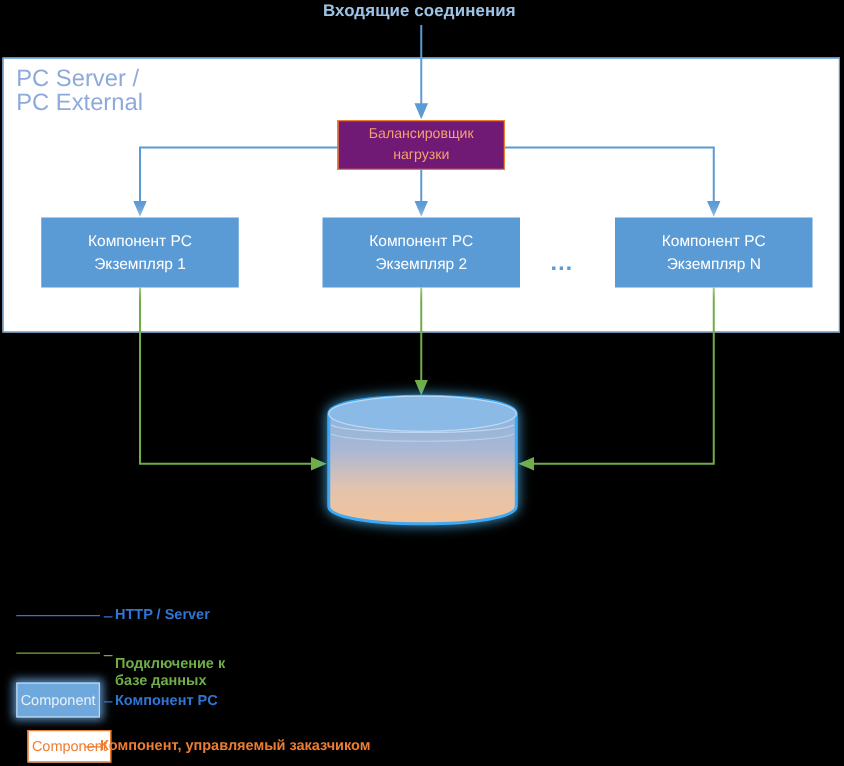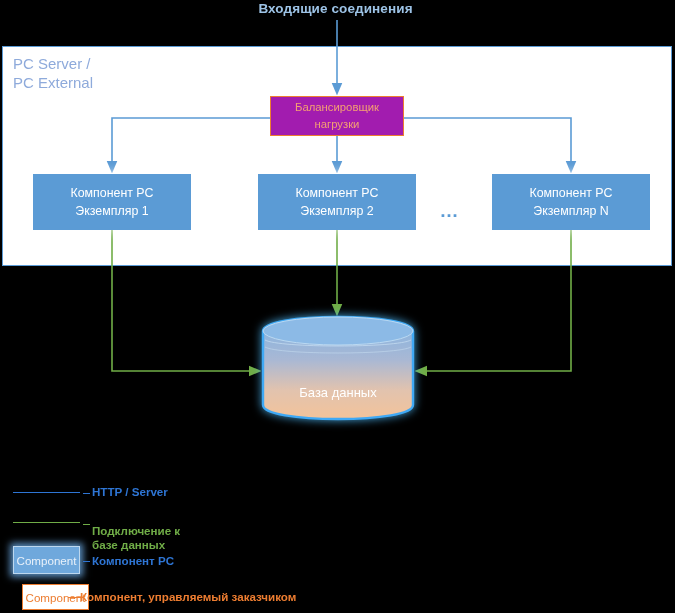--- a/index.html
+++ b/index.html
@@ -33,39 +33,39 @@
     position: absolute;
     left: 2px; top: 46px;
     width: 670px; height: 220px;
     background: #FFFFFF;
     border: 1px solid #5B9BD5;
   }
   #server-zone-label {
     position: absolute;
     left: 10px; top: 7px;
     color: #8EAADB;
-    font-size: 15px;
+    font-size: 19px;
     line-height: 19px;
     white-space: pre-line;
   }
 
   
   #links {
     position: absolute;
     left: 0; top: 0;
     width: 675px; height: 613px;
     pointer-events: none;
   }
 
   
   #load-balancer {
     position: absolute;
     left: 270px; top: 96px;
     width: 134px; height: 40px;
-    background: #a21caf;
+    background: #701a75;
     border: 1.4px solid #ED7D31;
     color: #F4A072;
     font-size: 11.3px;
     line-height: 17px;
     display: flex;
     align-items: center;
     justify-content: center;
     text-align: center;
     white-space: pre-line;
   }
@@ -224,21 +224,20 @@
 Экземпляр N</div>
 
   <div id="ellipsis">…</div>
 
   <svg id="database" viewBox="0 0 154 106">
     <path d="M2,16 C2,7 36,2 77,2 C118,2 152,7 152,16 L152,90 C152,99 118,104 77,104 C36,104 2,99 2,90 Z" fill="url(#db-grad)" stroke="#3FA9F5" stroke-width="2.4"></path>
     <ellipse cx="77" cy="16" rx="75" ry="14" fill="#8CBAE6" stroke="#BBD9F2" stroke-width="1"></ellipse>
     <path d="M4,25 C18,33 136,33 150,25" stroke="#C9DFF2" stroke-width="0.9" fill="none" opacity=".8"></path>
     <path d="M4,32 C18,40 136,40 150,32" stroke="#C9DFF2" stroke-width="0.9" fill="none" opacity=".6"></path>
   </svg>
-  <div id="db-label">База данных</div>
 
   <div id="legend">
 
     <div class="legend-row" id="legend-http">
       <div class="legend-swatch-line"></div>
       <div class="legend-tick"></div>
       <div class="legend-text">HTTP / Server</div>
     </div>
 
     <div class="legend-row" id="legend-db">

